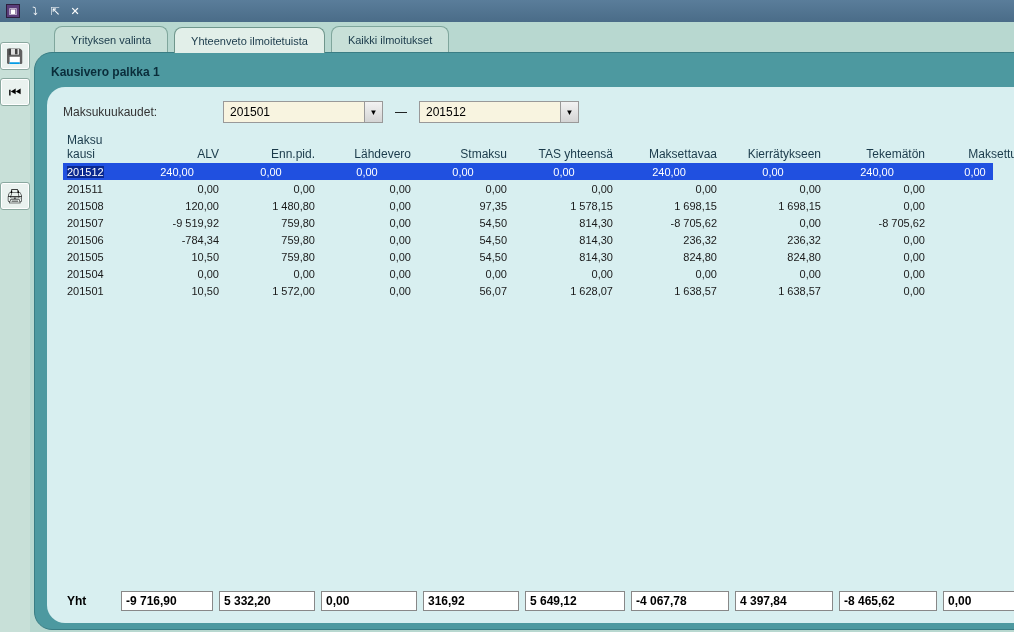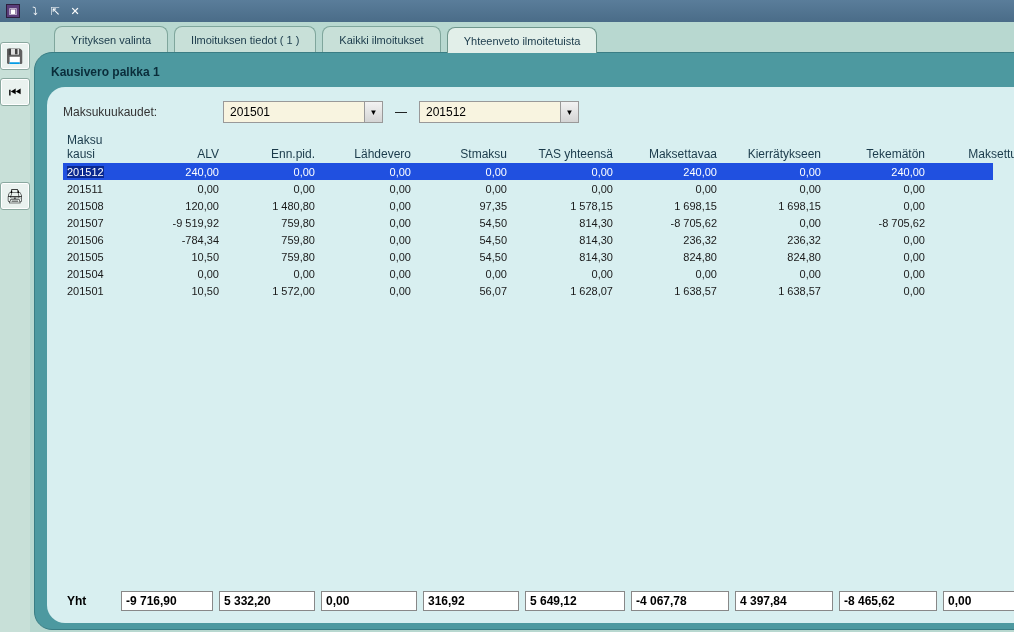--- a/index.html
+++ b/index.html
@@ -24,21 +24,21 @@
 .combo-text { flex:1; padding: 0 6px; font-size: 12px; }
 .combo-btn { width: 18px; height: 100%; background: linear-gradient(#f2f2f2,#d4d4d4); border-left: 1px solid #999; display:flex; align-items:center; justify-content:center; font-size:8px; cursor:pointer; }
 .sep { font-size: 12px; padding: 0 2px; }
 .grid-wrap { border: 0px solid #9ab; background:#d8eff0; width:930px; }
 .grid-scroll { height: 418px; overflow-y: scroll; background:#d8eff0; }
 table.grid { border-collapse: collapse; width: 100%; table-layout: fixed; }
 table.grid th { font-size: 12px; font-weight: normal; color: #1a3a4a; padding: 2px 4px; text-align: right; height: 30px; vertical-align: bottom; }
 table.grid th.h0 { text-align: left; }
 table.grid td { font-size: 11px; padding: 2px 4px; text-align: right; height: 17px; color:#1a1a1a; }
 table.grid td.c0 { text-align: left; }
-tr.selected td { background: #2050e0; color: #fff; }
+tr.selected td { background: #2050e0; color: #fff; text-align: center; }
 tr.selected td.c0 span { background:#0a2890; }
 .totals { display:flex; align-items:center; margin-top:10px; gap:6px; }
 .tot-label { font-size:12px; font-weight:bold; width:52px; padding-left:4px; }
 .tot-cell { background:#fff; border:1px solid #888; height:20px; font-size:12px; text-align:left; padding:2px 4px; font-weight:bold; }
 
 .grid-scroll::-webkit-scrollbar { width:16px; }
 .grid-scroll::-webkit-scrollbar-track { background:#e4eeee; border:1px solid #b0c4c4; }
 .grid-scroll::-webkit-scrollbar-thumb { background:linear-gradient(#e0e8e8,#c0d0d0); border:1px solid #8aa; border-radius:2px; }
 .grid-scroll::-webkit-scrollbar-button { background:linear-gradient(#e8f0f0,#c8d8d8); height:16px; border:1px solid #8aa; }
 </style>
@@ -62,23 +62,22 @@
       </div>
     <div style="height:60px"></div>
     <div class="sidebtn">
         <span>🖨</span>
       </div>
   </div>
 
   <div class="content">
     <div class="tabs" id="tabs">
         <div class="tab">Yrityksen valinta</div>
-        <div class="tab">Ilmoituksen tiedot ( 1 )</div>
+        <div class="tab active">Yhteenveto ilmoitetuista</div>
         <div class="tab">Kaikki ilmoitukset</div>
-        <div class="tab active">Yhteenveto ilmoitetuista</div>
       </div>
 
     <div class="panel">
       <div class="panel-title">Kausivero palkka 1</div>
       <div class="inner">
         <div class="filter-row">
           <span class="filter-label">Maksukuukaudet:</span>
           <div class="combo">
             <span class="combo-text">201501</span>
             <span class="combo-btn">▼</span>

